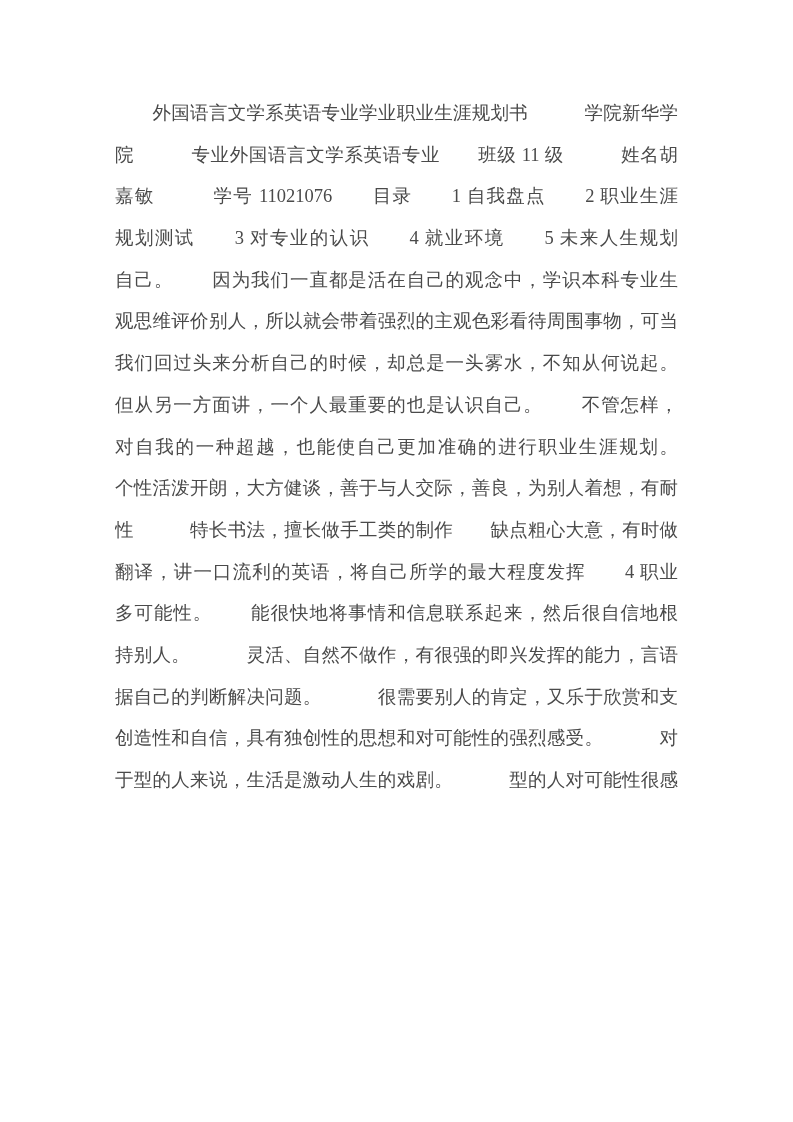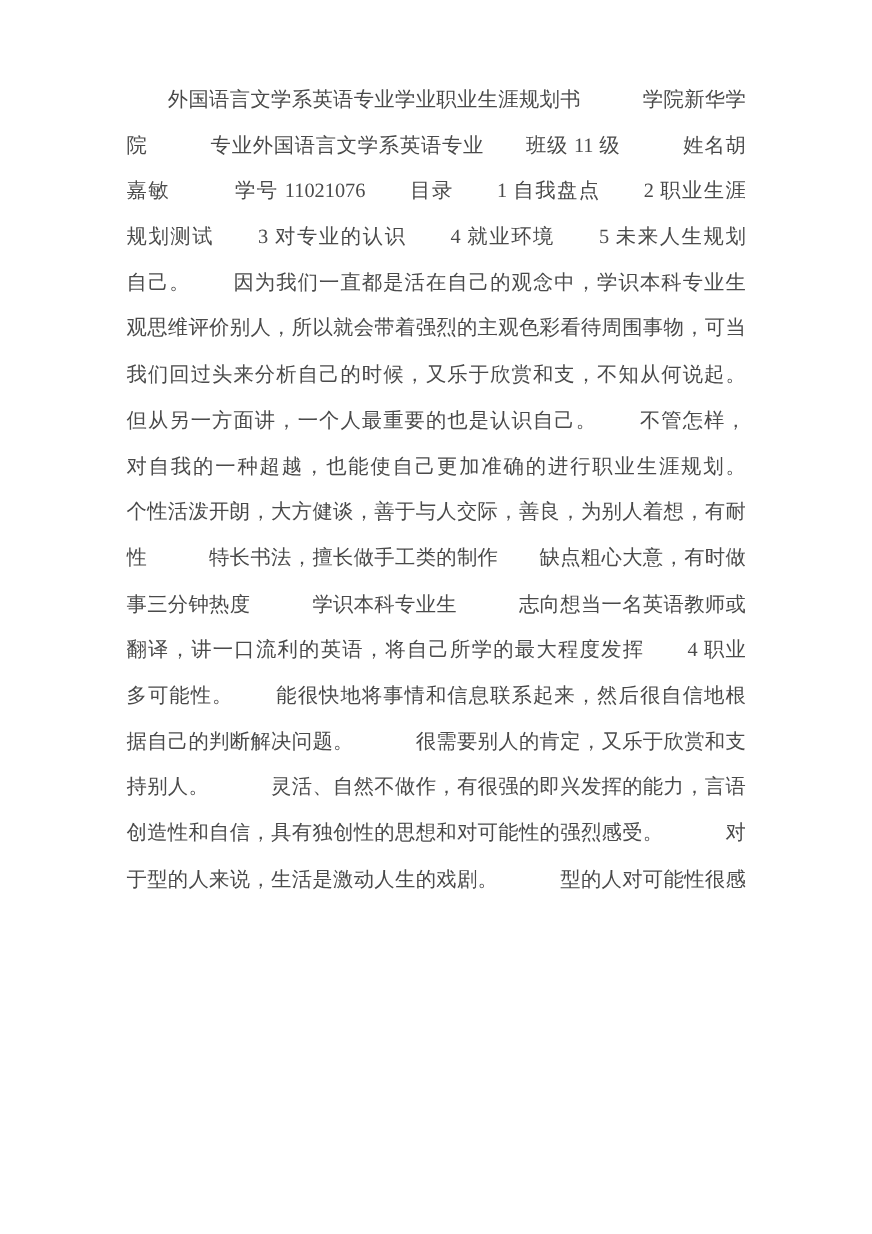--- a/index.html
+++ b/index.html
@@ -9,21 +9,21 @@
     width: 793px;
     height: 1122px;
     overflow: hidden;
   }
   .page {
     position: relative;
     width: 793px;
     height: 1122px;
     background: #ffffff;
     box-sizing: border-box;
-    padding: 71px 115px 0 115px;
+    padding: 93px 115px 0 115px;
   }
   .text-block {
     width: 563px;
   }
   .line {
     font-family: "Liberation Serif", "DejaVu Serif", serif;
     font-size: 18.5px;
     line-height: 41.7px;
     height: 41.7px;
     color: #4a4a4a;
@@ -38,26 +38,25 @@
 <body>
 
 <div class="page">
   <div class="text-block">
     <div class="line">　　外国语言文学系英语专业学业职业生涯规划书　　　学院新华学</div>
     <div class="line">院　　　专业外国语言文学系英语专业　　班级 11 级　　　姓名胡</div>
     <div class="line">嘉敏　　　学号 11021076　　目录　　1 自我盘点　　2 职业生涯</div>
     <div class="line">规划测试　　3 对专业的认识　　4 就业环境　　5 未来人生规划</div>
     <div class="line">自己。　　因为我们一直都是活在自己的观念中，学识本科专业生</div>
     <div class="line">观思维评价别人，所以就会带着强烈的主观色彩看待周围事物，可当</div>
-    <div class="line">我们回过头来分析自己的时候，又乐于欣赏和支，不知从何说起。</div>
+    <div class="line">我们回过头来分析自己的时候，却总是一头雾水，不知从何说起。</div>
     <div class="line">但从另一方面讲，一个人最重要的也是认识自己。　　不管怎样，</div>
     <div class="line">对自我的一种超越，也能使自己更加准确的进行职业生涯规划。</div>
     <div class="line">个性活泼开朗，大方健谈，善于与人交际，善良，为别人着想，有耐</div>
     <div class="line">性　　　特长书法，擅长做手工类的制作　　缺点粗心大意，有时做</div>
-    <div class="line">事三分钟热度　　　学识本科专业生　　　志向想当一名英语教师或</div>
     <div class="line">翻译，讲一口流利的英语，将自己所学的最大程度发挥　　4 职业</div>
     <div class="line">多可能性。　　能很快地将事情和信息联系起来，然后很自信地根</div>
+    <div class="line">持别人。　　　灵活、自然不做作，有很强的即兴发挥的能力，言语</div>
     <div class="line">据自己的判断解决问题。　　　很需要别人的肯定，又乐于欣赏和支</div>
-    <div class="line">持别人。　　　灵活、自然不做作，有很强的即兴发挥的能力，言语</div>
     <div class="line">创造性和自信，具有独创性的思想和对可能性的强烈感受。　　　对</div>
     <div class="line">于型的人来说，生活是激动人生的戏剧。　　　型的人对可能性很感</div>
   </div>
 </div>
 
 </body></html>

